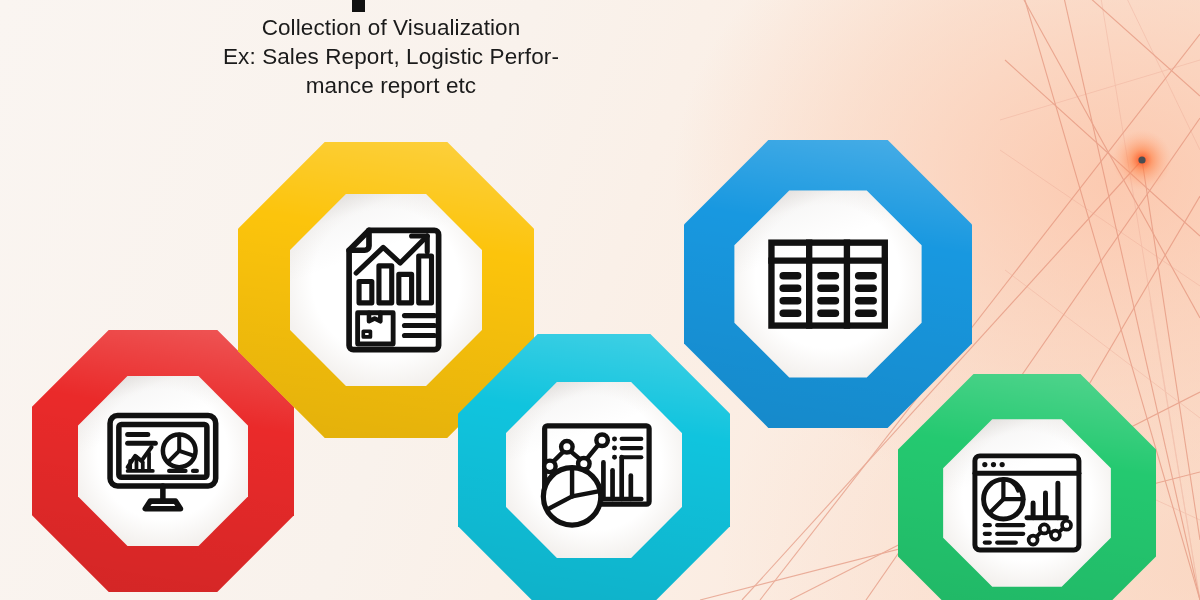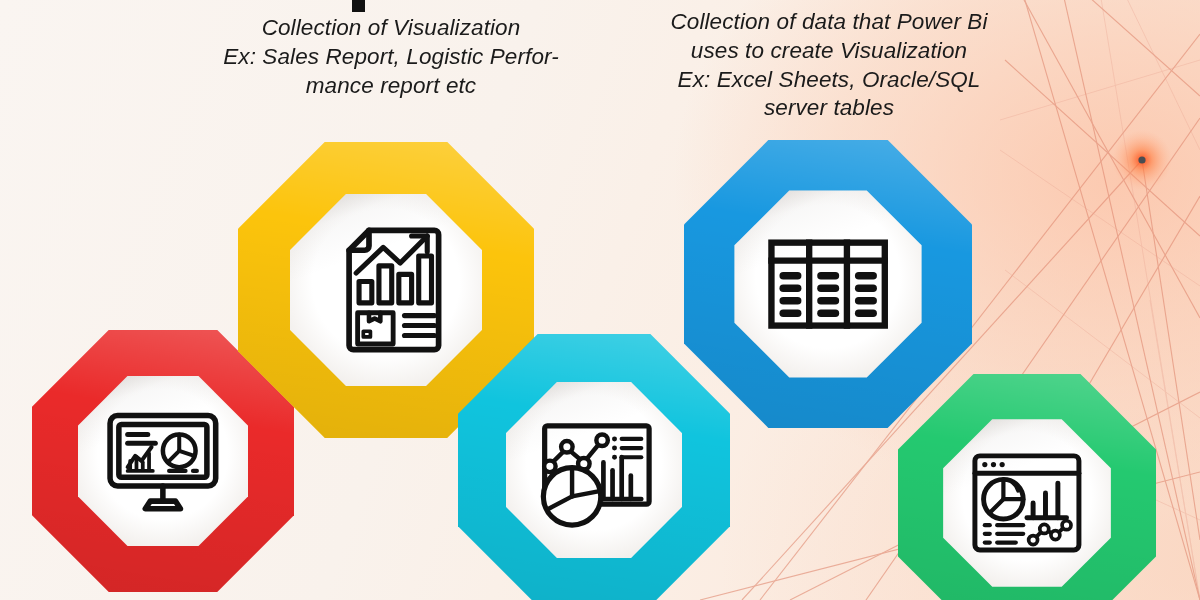--- a/index.html
+++ b/index.html
@@ -16,21 +16,20 @@
 
   #slide {
     position: relative;
     width: 1200px;
     height: 600px;
     overflow: hidden;
     background:
       radial-gradient(ellipse 620px 460px at 1120px 180px, rgba(252,196,168,0.85) 0%, rgba(250,205,180,0.45) 45%, rgba(250,220,205,0.0) 72%),
       radial-gradient(ellipse 700px 520px at 1210px 560px, rgba(250,206,180,0.55) 0%, rgba(252,222,205,0.0) 70%),
       linear-gradient(110deg, #faf5f1 0%, #f9f2ec 38%, #fbeee4 62%, #fbe3d5 100%);
-    font-style: italic;
   }
 
   
   #bg-lines {
     position: absolute;
     inset: 0;
     width: 1200px;
     height: 600px;
     pointer-events: none;
   }
@@ -145,24 +144,20 @@
     </g>
     <circle cx="1142" cy="160" r="30" fill="url(#nodeGlow)"></circle>
     <circle cx="1142" cy="160" r="3.6" fill="#4a4d52"></circle>
   </svg>
 
   <div id="title-fragment"></div>
 
   <div id="caption-left" class="caption">Collection of Visualization
 Ex: Sales Report, Logistic Perfor-
 mance report etc</div>
-  <div id="caption-right" class="caption">Collection of data that Power Bi
-uses to create Visualization
-Ex: Excel Sheets, Oracle/SQL
-server tables</div>
 
   <div id="oct-red" class="octagon">
     <div class="oct-ring" style="background:#ea2a2a"></div>
     <div class="oct-inner"></div>
     <div class="oct-inner-shade"></div>
     <span class="oct-icon">
       <svg viewBox="0 0 100 100" fill="none" stroke="#111" stroke-width="4.4" stroke-linecap="round" stroke-linejoin="round">
         <rect x="8" y="14" width="84" height="56" rx="6"></rect>
         <rect x="15" y="21" width="70" height="42" rx="2"></rect>
         <path d="M50 70 L50 82"></path>

